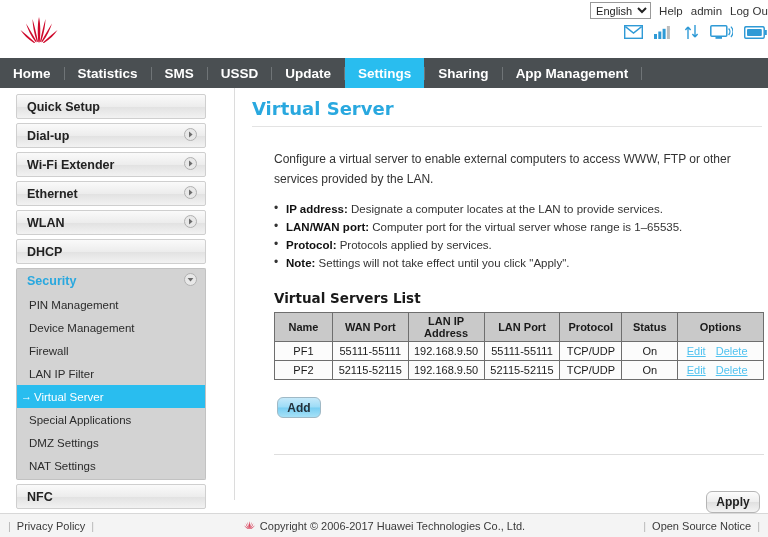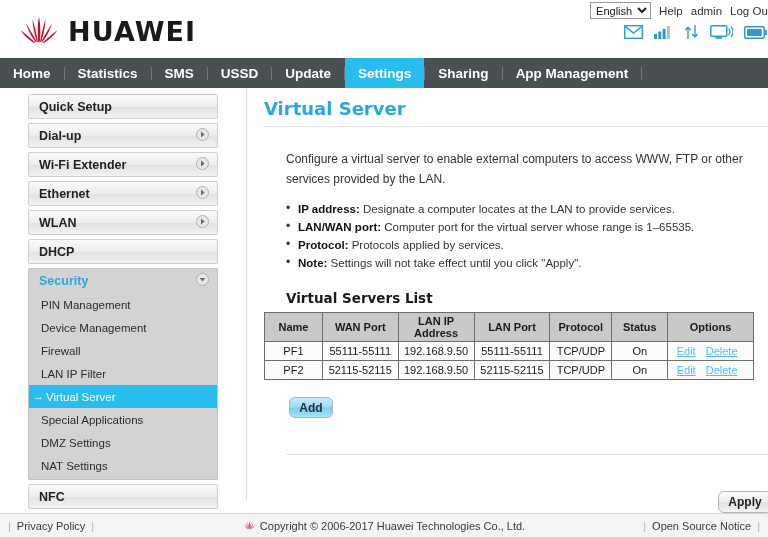--- a/index.html
+++ b/index.html
@@ -90,21 +90,21 @@
     white-space: nowrap;
   }
   .nav-item.active { background: #29bdef; }
   .nav-sep {
     width: 1px; align-self: center; height: 13px;
     background: #6f7477;
   }
 
   
   .body-area {
-    position: absolute; left: 16px; top: 88px;
+    position: absolute; left: 4px; top: 88px;
     width: 624px; height: 426px;
     background: #ffffff;
   }
   .vline {
     position: absolute; left: 230px; top: 0;
     width: 1px; height: 412px;
     background: #dcdcdc;
   }
 
   
@@ -193,20 +193,21 @@
   }
   .bullets b { font-weight: bold; color: #111; }
 
   .list-title {
     font-size: 13.5px; font-weight: bold; color: #1a1a1a;
     margin: 18px 0 6px 22px;
     font-family: "DejaVu Sans", sans-serif;
   }
 
   table.vs-table {
+    margin-left: 22px;
     border-collapse: collapse;
     width: 490px;
     font-size: 11px;
     border: 1px solid #6e6e6e;
   }
   table.vs-table th {
     background: #c9c9c9;
     border: 1px solid #6e6e6e;
     color: #1a1a1a;
     font-weight: bold;
@@ -298,21 +299,20 @@
         <g fill="#cf0a2c">
           <path d="M22 3 C20.6 9 20.4 18 21.2 27 C21.4 29 22.6 29 22.8 27 C23.6 18 23.4 9 22 3 Z"></path>
           <path d="M15.5 5 C15.6 11 17 19 19.6 27 C20.2 28.6 21.2 28.2 20.8 26.5 C19 18.5 17.2 10.6 15.5 5 Z"></path>
           <path d="M28.5 5 C26.8 10.6 25 18.5 23.2 26.5 C22.8 28.2 23.8 28.6 24.4 27 C27 19 28.4 11 28.5 5 Z"></path>
           <path d="M9 9.5 C10.6 15 14 22 18.2 27.6 C19.2 28.9 20 28.2 19.2 26.8 C15.4 20 11.8 13.6 9 9.5 Z"></path>
           <path d="M35 9.5 C32.2 13.6 28.6 20 24.8 26.8 C24 28.2 24.8 28.9 25.8 27.6 C30 22 33.4 15 35 9.5 Z"></path>
           <path d="M3.5 16 C6.4 20.6 11.4 25.6 16.6 28.8 C17.9 29.6 18.4 28.7 17.3 27.7 C12 23 6.9 18.5 3.5 16 Z"></path>
           <path d="M40.5 16 C37.1 18.5 32 23 26.7 27.7 C25.6 28.7 26.1 29.6 27.4 28.8 C32.6 25.6 37.6 20.6 40.5 16 Z"></path>
         </g>
       </svg>
-      <span class="logo-text">HUAWEI</span>
     </div>
 
     <div class="status-icons">
       <svg width="19" height="14" viewBox="0 0 19 14">
         <rect x="0.7" y="0.7" width="17.6" height="12.6" fill="#fff" stroke="#2f9ad6" stroke-width="1.4"></rect>
         <path d="M1.4 1.6 L9.5 8 L17.6 1.6" fill="none" stroke="#2f9ad6" stroke-width="1.4"></path>
       </svg>
       <svg width="19" height="14" viewBox="0 0 19 14">
         <rect x="0" y="9" width="3" height="5" fill="#2f9ad6"></rect>
         <rect x="4.3" y="6.5" width="3" height="7.5" fill="#2f9ad6"></rect>

